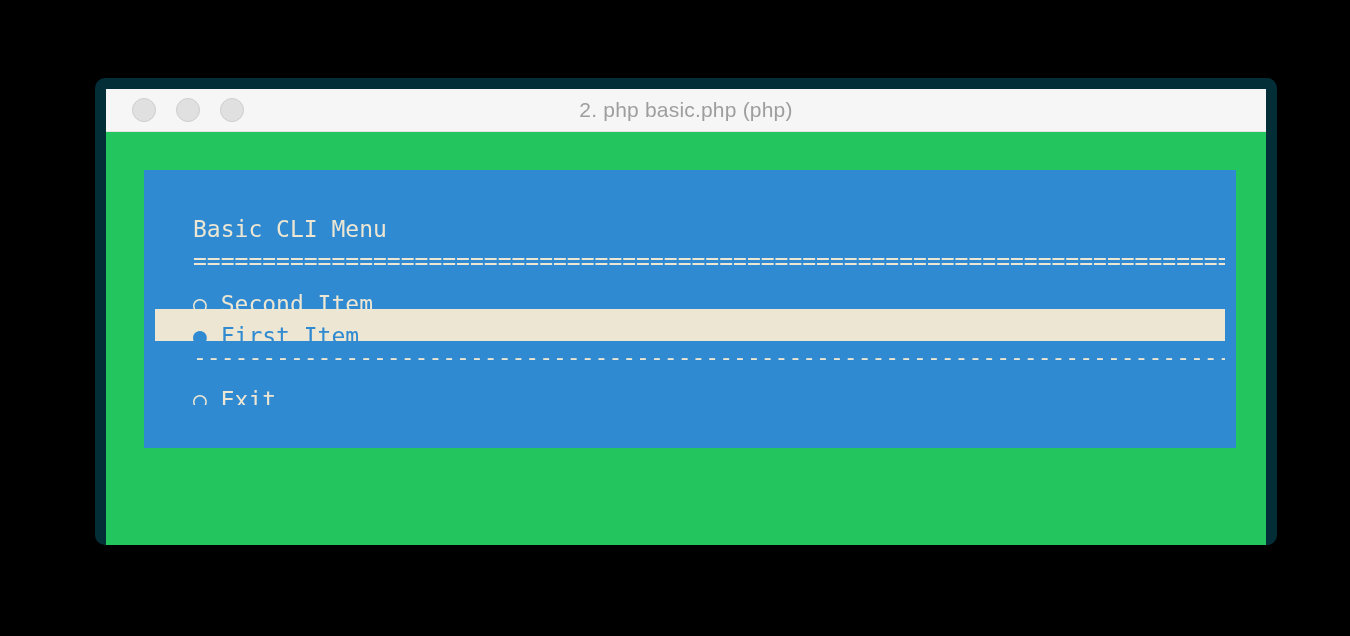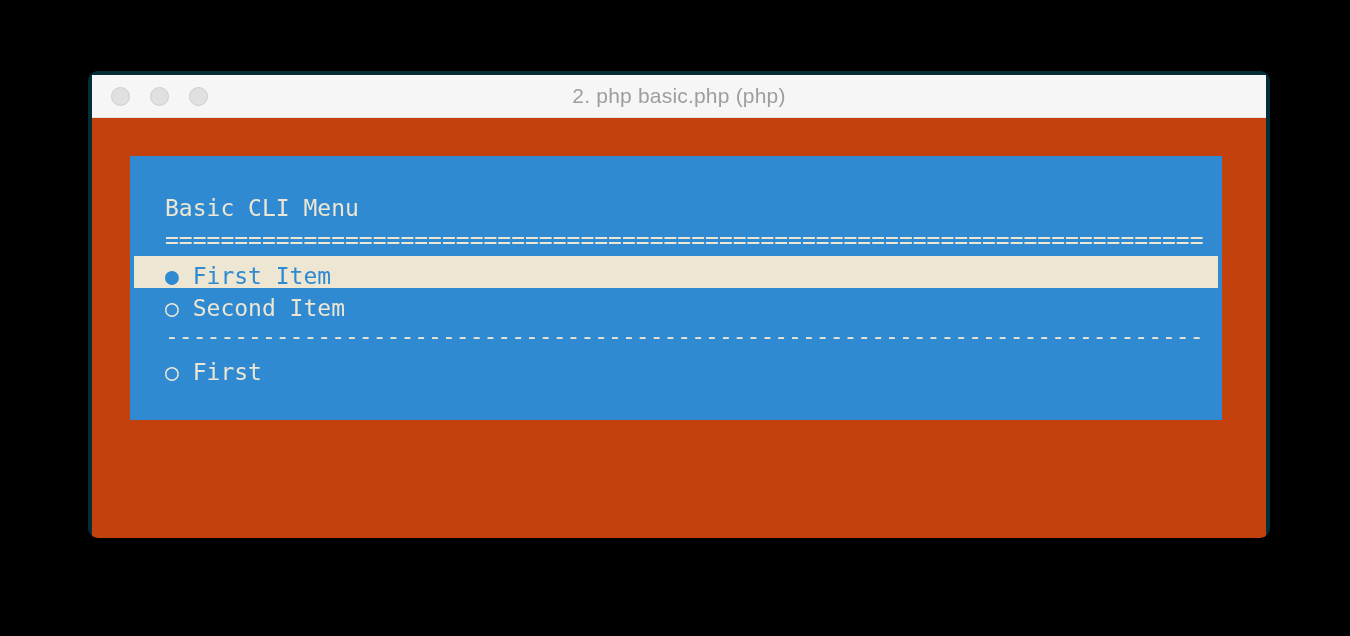--- a/index.html
+++ b/index.html
@@ -1,15 +1,15 @@
 <!DOCTYPE html>
 <html><head>
 <meta charset="utf-8">
 <style>
-  * { margin: 0; padding: 4px; box-sizing: border-box; }
+  * { margin: 0; padding: 11px; box-sizing: border-box; }
   html, body { width: 1350px; height: 636px; }
   body {
     background: #000000;
     position: relative;
     font-family: "Liberation Sans", sans-serif;
     overflow: hidden;
   }
   .window {
     position: absolute;
     left: 84px; top: 67px;
@@ -44,21 +44,21 @@
   .window-title {
     font-size: 21px;
     font-weight: 500;
     color: #9e9e9e;
     letter-spacing: 0.2px;
   }
   .terminal {
     position: relative;
     width: 100%;
     height: 424px;
-    background: #c2410c;
+    background: #22c55e;
   }
   .menu {
     position: absolute;
     left: 38px; top: 38px;
     width: 1092px;
     background: #2f8ad2;
     color: #ece6d3;
     font-family: "DejaVu Sans Mono", monospace;
     font-size: 23px;
     line-height: 32px;
@@ -94,27 +94,27 @@
 
   <div class="terminal">
     <div class="menu">
 
       <div class="line"></div>
 
       <div class="line"><span>Basic CLI Menu</span></div>
 
       <div class="line"><span>===========================================================================</span></div>
 
+      <div class="line"><span class="marker">○</span><span>Second Item</span></div>
+
       <div class="line selected"><span class="marker">●</span><span>First Item</span></div>
-
-      <div class="line"><span class="marker">○</span><span>Second Item</span></div>
 
 
       <div class="line"><span>---------------------------------------------------------------------------</span></div>
 
-      <div class="line"><span class="marker">○</span><span>First</span></div>
+      <div class="line"><span class="marker">○</span><span>Exit</span></div>
 
       <div class="line"></div>
 
     </div>
   </div>
 
 </div>
 
 </body></html>

